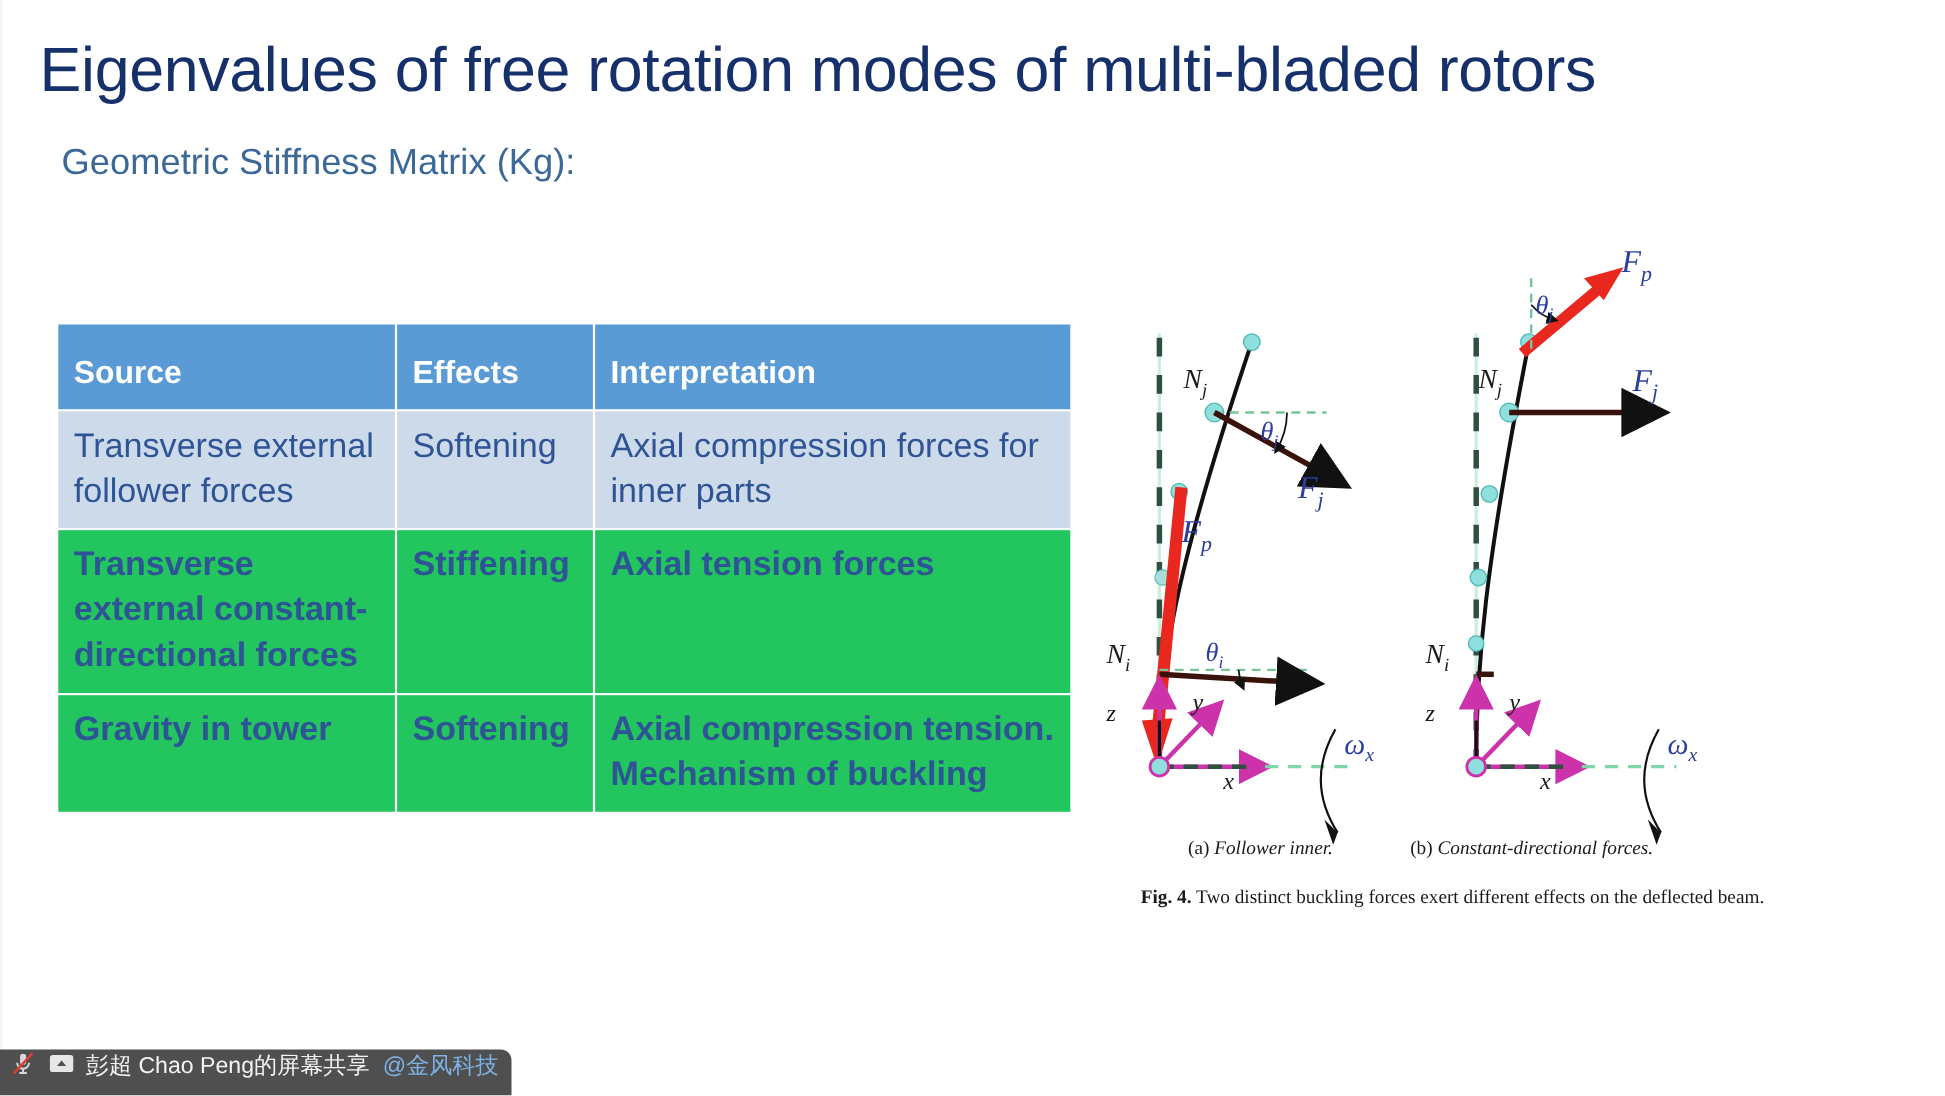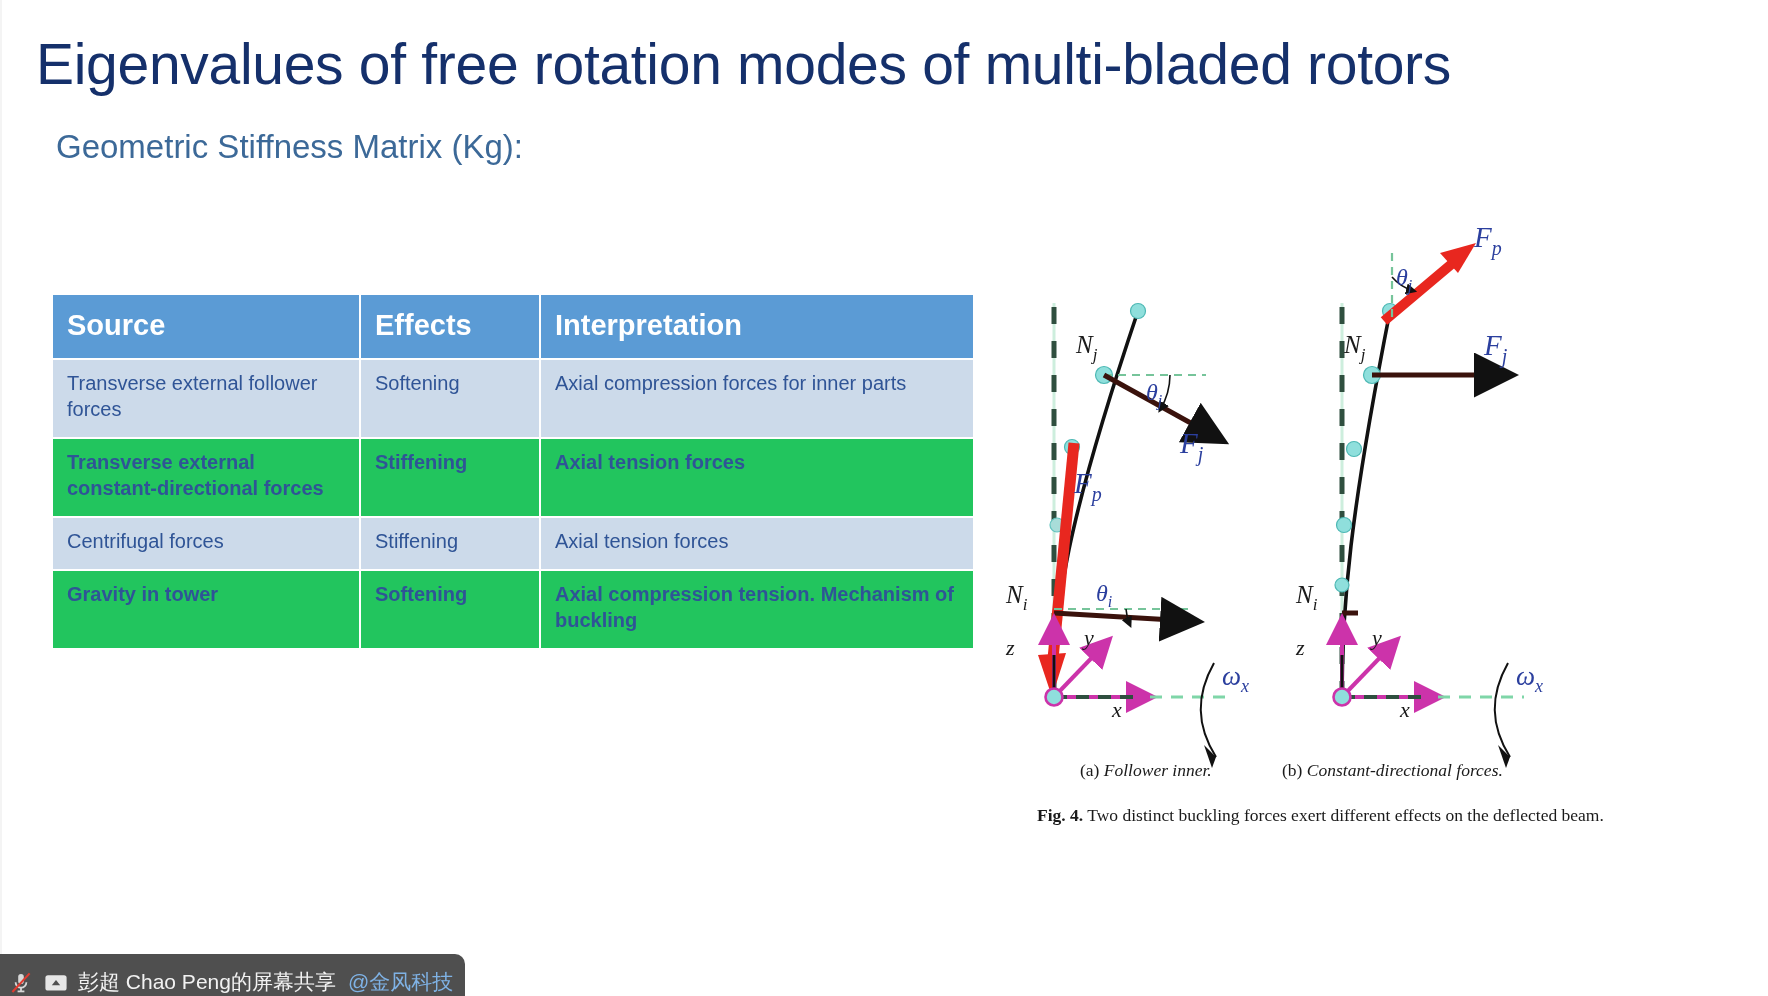--- a/index.html
+++ b/index.html
@@ -44,29 +44,29 @@
   table.kg-table {
     border-collapse: separate;
     border-spacing: 2px;
     width: 920px;
     table-layout: fixed;
   }
   table.kg-table th, table.kg-table td {
     text-align: left;
     vertical-align: top;
     padding: 10px 14px 14px 14px;
-    font-size: 20px;
+    font-size: 31px;
     line-height: 1.33;
   }
   table.kg-table th {
     background: #5b9bd5;
     color: #ffffff;
     font-weight: bold;
     font-size: 29px;
-    padding-top: 11px;
+    padding-top: 25px;
     padding-bottom: 13px;
   }
   table.kg-table td {
     color: #2f5496;
   }
   tr.row-dark td { background: #ccdaea; }
   tr.row-light td { background: #22c55e; font-weight: bold; }
   col.c1 { width: 306px; }
   col.c2 { width: 178px; }
   col.c3 { width: 432px; }
@@ -107,21 +107,21 @@
   .cap-line b { font-weight: bold; }
 
   
   .share-bar {
     position: absolute;
     left: 0px; top: 954px;
     height: 42px;
     background: #4f4f4f;
     border-radius: 0 10px 0 0;
     display: flex;
-    align-items: flex-end;
+    align-items: flex-start;
     padding: 0 12px 0 8px;
     gap: 9px;
   }
   .share-bar .icon-btn {
     width: 26px; height: 26px;
     display: flex; align-items: center; justify-content: center;
   }
   .share-text {
     font-size: 21px;
     color: #f2f2f2;
@@ -169,25 +169,20 @@
         <tr class="row-dark">
           <td>Transverse external follower forces</td>
           <td>Softening</td>
           <td>Axial compression forces for inner parts</td>
         </tr>
         <tr class="row-light">
           <td>Transverse external constant-directional forces</td>
           <td>Stiffening</td>
           <td>Axial tension forces</td>
         </tr>
-        <tr class="row-dark">
-          <td>Centrifugal forces</td>
-          <td>Stiffening</td>
-          <td>Axial tension forces</td>
-        </tr>
         <tr class="row-light">
           <td>Gravity in tower</td>
           <td>Softening</td>
           <td>Axial compression tension. Mechanism of buckling</td>
         </tr>
       </tbody>
     </table>
   </div>
 
   <div class="figure">

